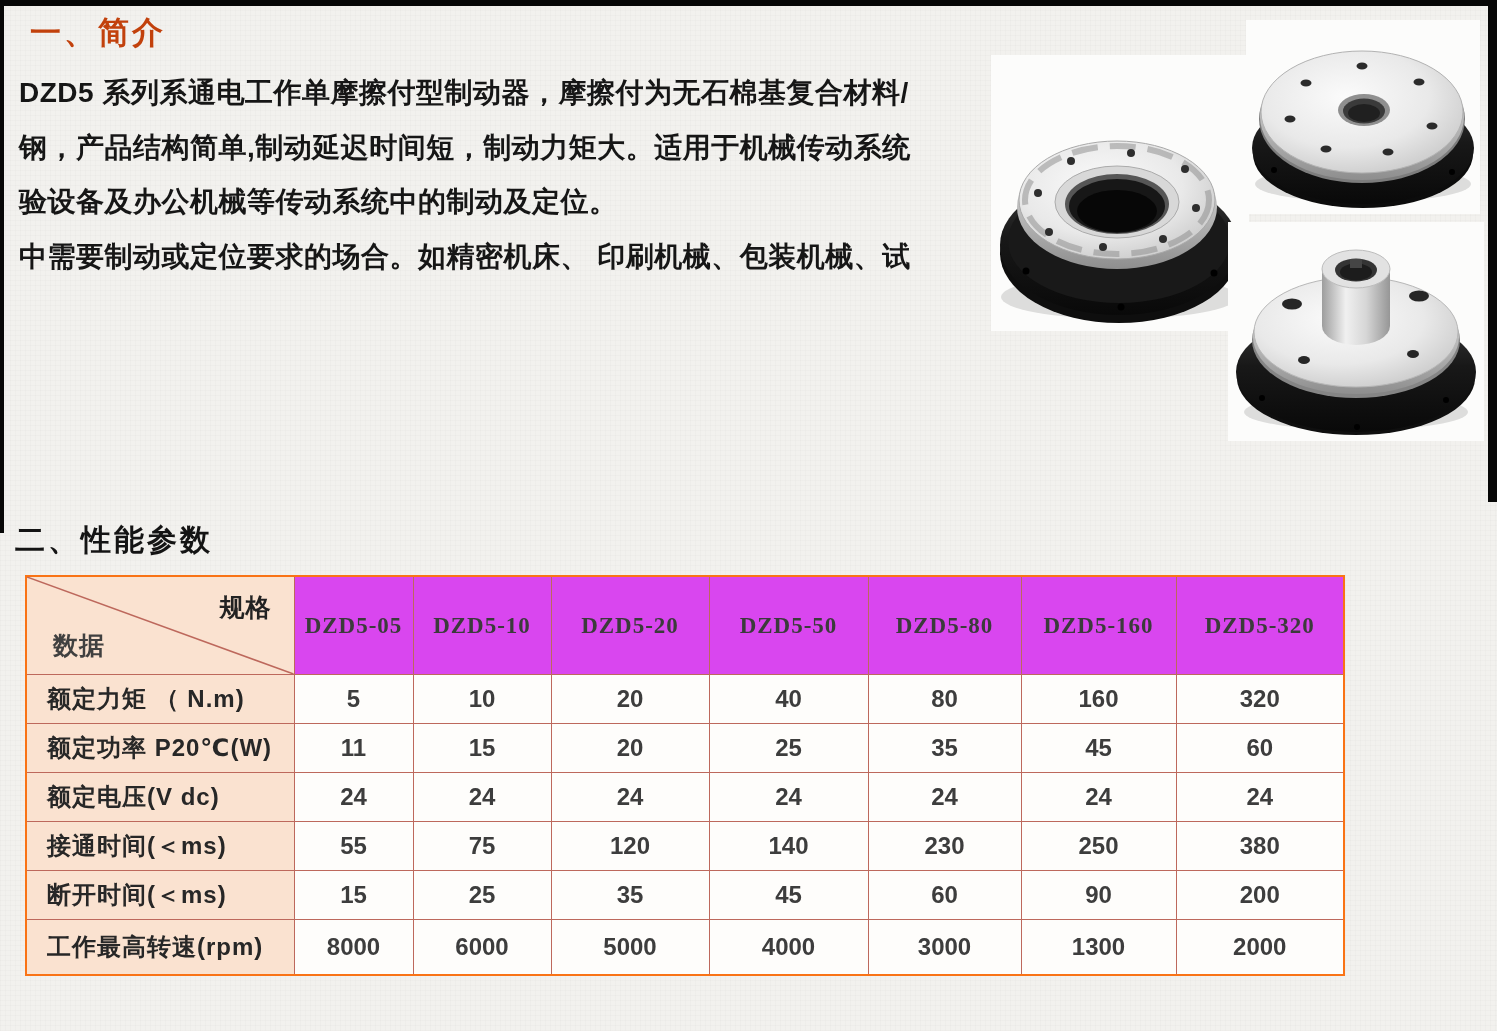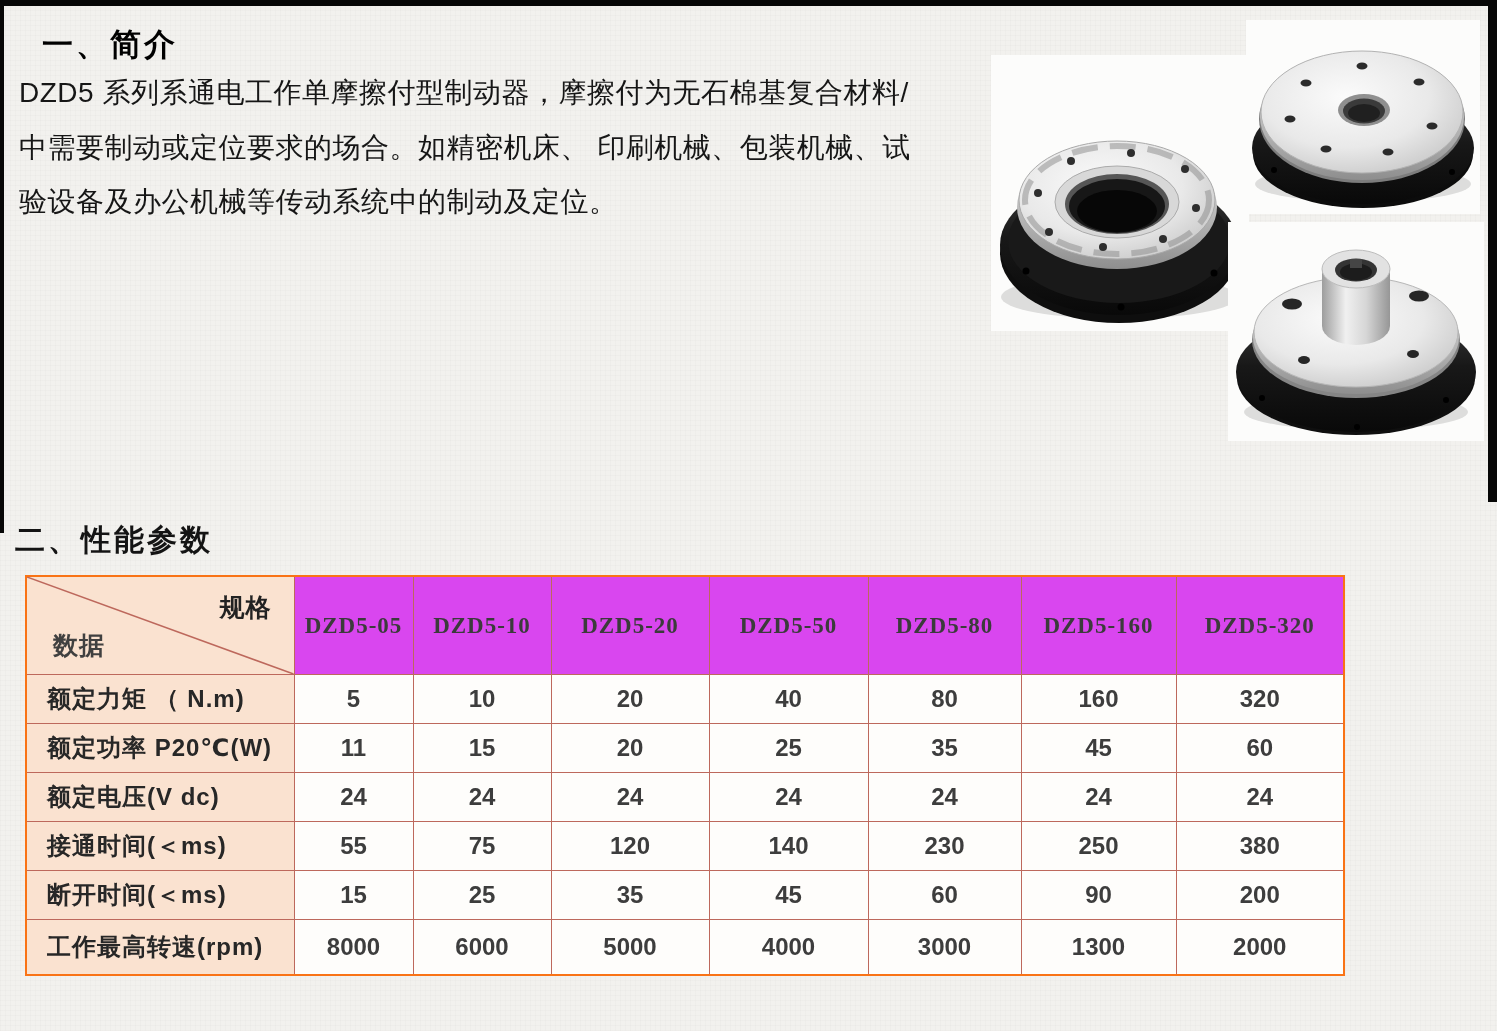--- a/index.html
+++ b/index.html
@@ -11,26 +11,26 @@
       repeating-linear-gradient(90deg, rgba(0,0,0,0.015) 0 1px, transparent 1px 5px);
     font-family:"Liberation Sans","DejaVu Sans",sans-serif;
     color:#1f1f1f;
   }
   .edge{position:absolute;background:#070707;}
   .edge-top{left:0;top:0;width:1497px;height:6px;}
   .edge-left{left:0;top:6px;width:4px;height:527px;}
   .edge-right{left:1488px;top:6px;width:9px;height:496px;}
 
   .intro-heading{
-    position:absolute;left:30px;top:12px;margin:12px;
-    font-size:31px;font-weight:700;letter-spacing:3px;color:#000000;
+    position:absolute;left:30px;top:12px;margin:0;
+    font-size:31px;font-weight:700;letter-spacing:3px;color:#c2410c;
   }
   .intro-text{position:absolute;left:19px;top:66px;width:985px;}
   .intro-line{
-    font-size:28px;line-height:54.5px;font-weight:400;letter-spacing:0.5px;
+    font-size:28px;line-height:54.5px;font-weight:700;letter-spacing:0.5px;
     white-space:nowrap;color:#161616;
   }
 
   .photo{position:absolute;margin:0;background:#fcfcfb;display:flex;align-items:center;justify-content:center;}
   .photo-left{left:991px;top:55px;width:258px;height:276px;}
   .photo-tr{left:1246px;top:20px;width:234px;height:194px;}
   .photo-br{left:1228px;top:222px;width:256px;height:219px;}
   .photo svg{display:block;}
 
   .specs-heading{
@@ -93,22 +93,23 @@
 </svg>
 
 <div class="edge edge-top"></div>
 <div class="edge edge-left"></div>
 <div class="edge edge-right"></div>
 
 <h2 class="intro-heading">一、简介</h2>
 
 <div class="intro-text">
   <div class="intro-line">DZD5 系列系通电工作单摩擦付型制动器，摩擦付为无石棉基复合材料/</div>
+  <div class="intro-line">钢，产品结构简单,制动延迟时间短，制动力矩大。适用于机械传动系统</div>
+  <div class="intro-line">验设备及办公机械等传动系统中的制动及定位。</div>
   <div class="intro-line">中需要制动或定位要求的场合。如精密机床、 印刷机械、包装机械、试</div>
-  <div class="intro-line">验设备及办公机械等传动系统中的制动及定位。</div>
 </div>
 
 <figure class="photo photo-left">
   <svg width="252" height="272" viewBox="0 0 252 272">
     <ellipse cx="125" cy="240" rx="118" ry="22" fill="rgba(0,0,0,0.12)"></ellipse>
     <ellipse cx="125" cy="196" rx="119" ry="70" fill="#0e0e0e"></ellipse>
     <ellipse cx="125" cy="188" rx="119" ry="70" fill="url(#flangeG)"></ellipse>
     <ellipse cx="125" cy="184" rx="111" ry="62" fill="#191919"></ellipse>
     <circle cx="32" cy="214" r="3.5" fill="#000"></circle>
     <circle cx="220" cy="216" r="3.5" fill="#000"></circle>

